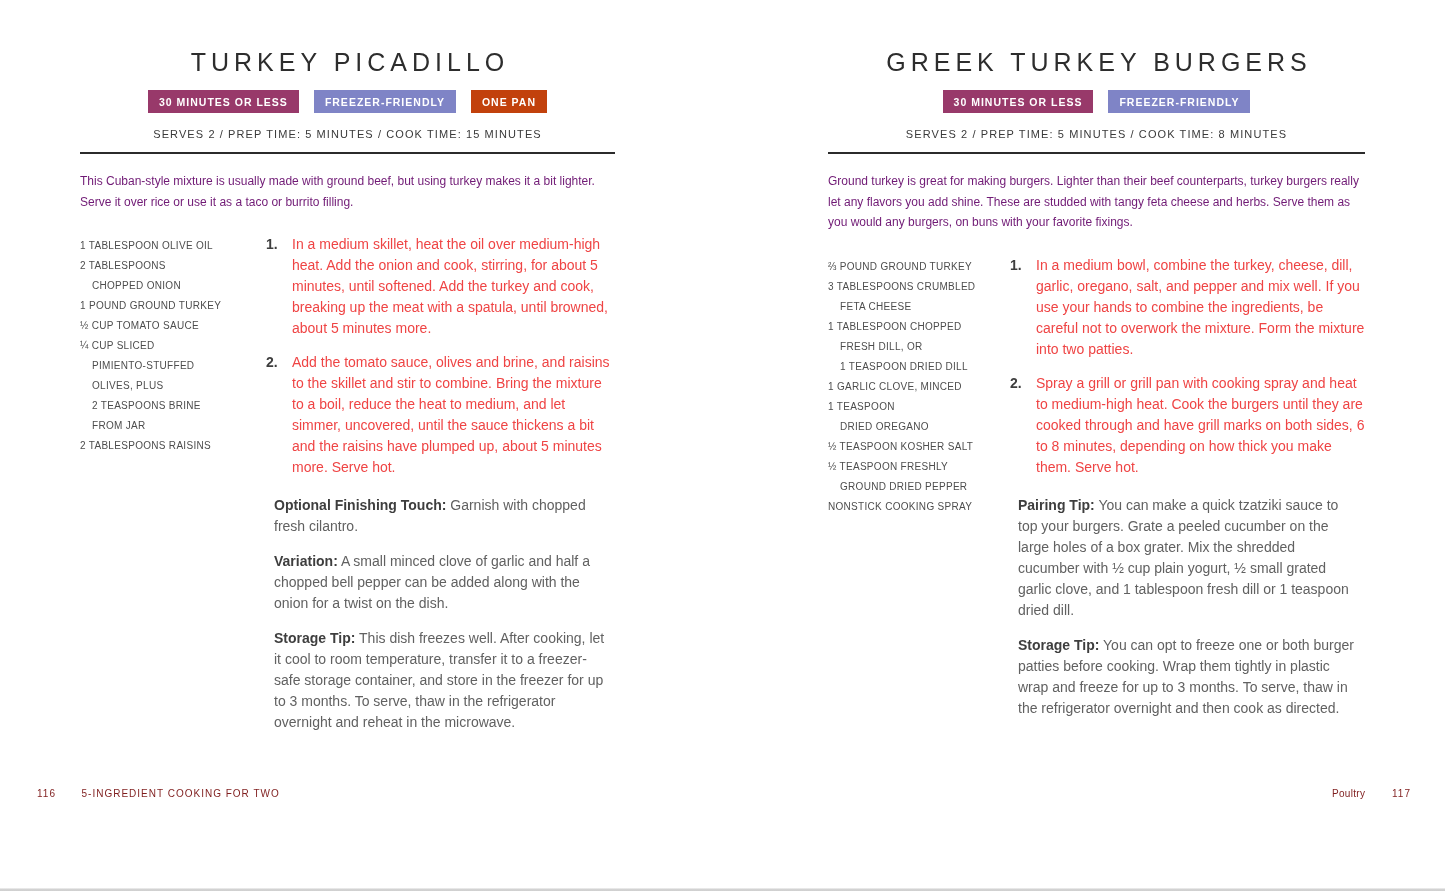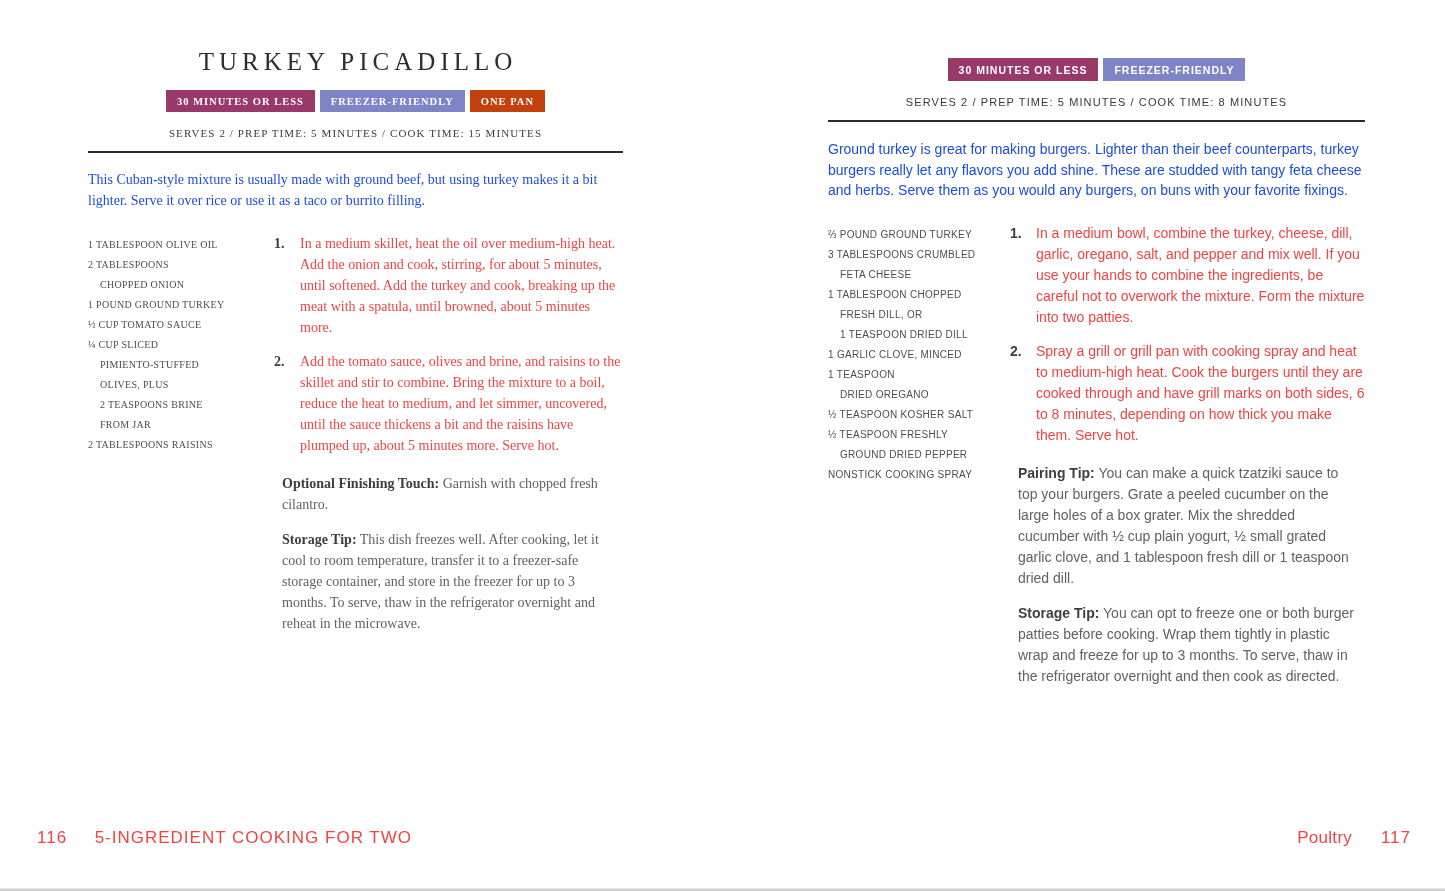--- a/index.html
+++ b/index.html
@@ -4,43 +4,43 @@
 <style>
   html, body { margin: 0; padding: 0; }
   body {
     width: 1445px; height: 891px;
     background: #ffffff;
     font-family: "Liberation Sans", "DejaVu Sans", sans-serif;
     position: relative;
     overflow: hidden;
   }
   .page { position: absolute; top: 46px; }
-  #page-left  { left: 88px;  width: 535px; font-family: Liberation Serif, serif; }
+  #page-left  { left: 80px;  width: 535px; }
   #page-right { left: 828px; width: 537px; }
 
   .title {
     margin: 0; text-align: center;
     font-size: 25px; font-weight: 300;
     letter-spacing: 5px; text-indent: 5px;
     color: #2d2d2d; line-height: 32px;
     white-space: nowrap;
   }
-  .badges { display: flex; justify-content: center; gap: 5px; margin-top: 12px; }
+  .badges { display: flex; justify-content: center; gap: 15px; margin-top: 12px; }
   .badge {
     color: #ffffff; font-size: 10.5px; font-weight: 700;
     letter-spacing: 1px; padding: 6px 11px 5px; white-space: nowrap;
   }
   .meta {
     text-align: center; margin-top: 15px;
     font-size: 11px; letter-spacing: 1.1px;
     color: #3a3a3a; font-weight: 400; white-space: nowrap;
   }
   .rule { height: 2px; background: #2b2b2b; margin-top: 12px; }
   .intro {
-    margin: 17px 0 0; font-size: 14px; line-height: 20.5px; color: #1d4ed8;
+    margin: 17px 0 0; font-size: 12px; line-height: 20.5px; color: #701a75;
   }
   .cols { display: flex; margin-top: 22px; }
   .ingredients { list-style: none; margin: 2px 0 0; padding: 0; width: 186px; flex: none; }
   #page-right .ingredients { width: 182px; }
   .ing-line {
     font-size: 10px; line-height: 20px; letter-spacing: 0.3px;
     color: #4d4d4d; white-space: nowrap;
   }
   .ing-line.indent { padding-left: 12px; }
   .method { flex: 1; min-width: 0; }
@@ -49,21 +49,21 @@
   .step-num { font-weight: 700; color: #3e3e3e; width: 26px; flex: none; font-size: 14px; line-height: 21px; }
   .step-text { flex: 1; font-size: 14px; line-height: 21px; color: #ef4444; }
   .tips { margin-top: 17px; }
   .tip { margin: 0 8px 14px; font-size: 14px; line-height: 21px; color: #616161; }
   .tip strong { color: #3e3e3e; font-weight: 700; }
   .nutrition {
     position: absolute; top: 727px; left: 0; right: 0; margin: 0;
     font-style: italic; font-size: 12px; line-height: 17.5px; color: #8f8f8f;
   }
   .footer {
-    position: absolute; top: 828px; font-size: 17px; color: #ef4444;
+    position: absolute; top: 788px; font-size: 10px; color: #7f1d1d;
   }
   .footer-left { left: 37px; letter-spacing: 0.8px; }
   .footer-right { right: 34px; }
   .footer .pagenum { letter-spacing: 1px; }
   .footer-left .book-title { margin-left: 22px; letter-spacing: 1px; }
   .footer-right .chapter { letter-spacing: 0.3px; margin-right: 24px; }
   .bottom-edge {
     position: absolute; left: 0; right: 0; bottom: 0; height: 3px;
     background: linear-gradient(to bottom, #f2f2f2, #c6c6c6 70%, #dedede);
   }
@@ -102,27 +102,29 @@
               <span class="step-num">1.</span>
               <span class="step-text">In a medium skillet, heat the oil over medium-high heat. Add the onion and cook, stirring, for about 5 minutes, until softened. Add the turkey and cook, breaking up the meat with a spatula, until browned, about 5 minutes more.</span>
             </li>
             <li class="step">
               <span class="step-num">2.</span>
               <span class="step-text">Add the tomato sauce, olives and brine, and raisins to the skillet and stir to combine. Bring the mixture to a boil, reduce the heat to medium, and let simmer, uncovered, until the sauce thickens a bit and the raisins have plumped up, about 5 minutes more. Serve hot.</span>
             </li>
           </ol>
         <div class="tips">
             <p class="tip"><strong>Optional Finishing Touch:</strong><span> Garnish with chopped fresh cilantro.</span></p>
+            <p class="tip"><strong>Variation:</strong><span> A small minced clove of garlic and half a chopped bell pepper can be added along with the onion for a twist on the dish.</span></p>
             <p class="tip"><strong>Storage Tip:</strong><span> This dish freezes well. After cooking, let it cool to room temperature, transfer it to a freezer-safe storage container, and store in the freezer for up to 3 months. To serve, thaw in the refrigerator overnight and reheat in the microwave.</span></p>
           </div>
       </div>
     </div>
   </section>
 
   <section class="page" id="page-right">
+    <h1 class="title">GREEK TURKEY BURGERS</h1>
     <div class="badges">
         <span class="badge" style="background: rgb(152, 57, 106);">30 MINUTES OR LESS</span>
         <span class="badge" style="background: rgb(127, 132, 198);">FREEZER-FRIENDLY</span>
       </div>
     <div class="meta">SERVES 2 / PREP TIME: 5 MINUTES / COOK TIME: 8 MINUTES</div>
     <div class="rule"></div>
     <p class="intro">Ground turkey is great for making burgers. Lighter than their beef counterparts, turkey burgers really let any flavors you add shine. These are studded with tangy feta cheese and herbs. Serve them as you would any burgers, on buns with your favorite fixings.</p>
     <div class="cols">
       <ul class="ingredients">
           <li class="ing-line">⅔ POUND GROUND TURKEY</li>

